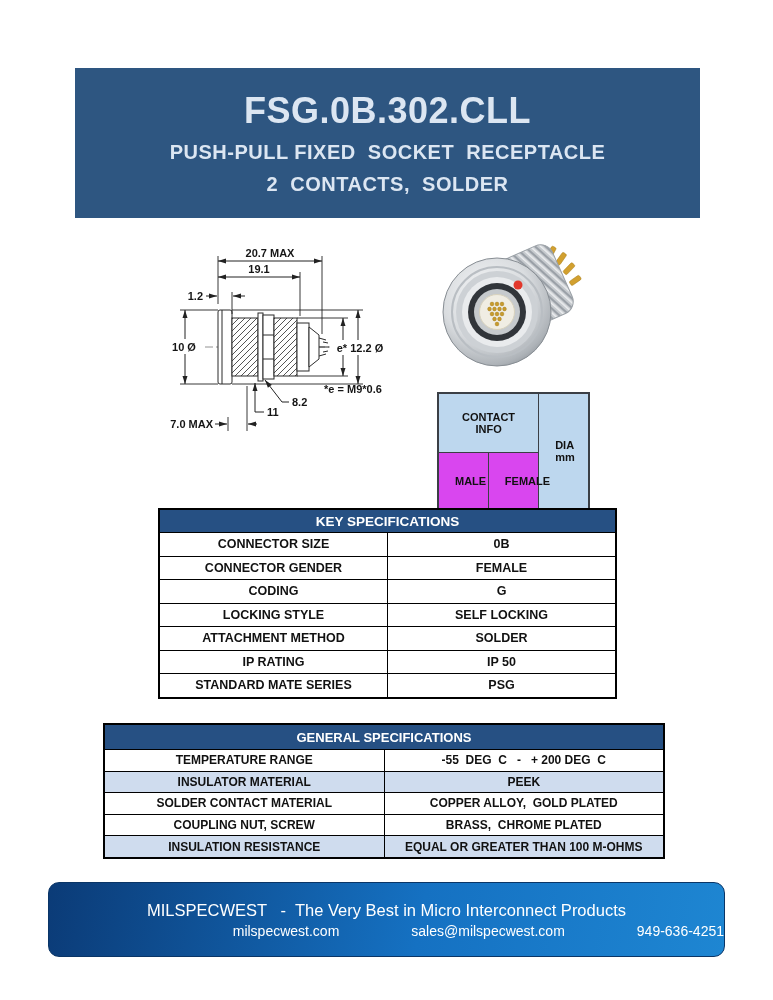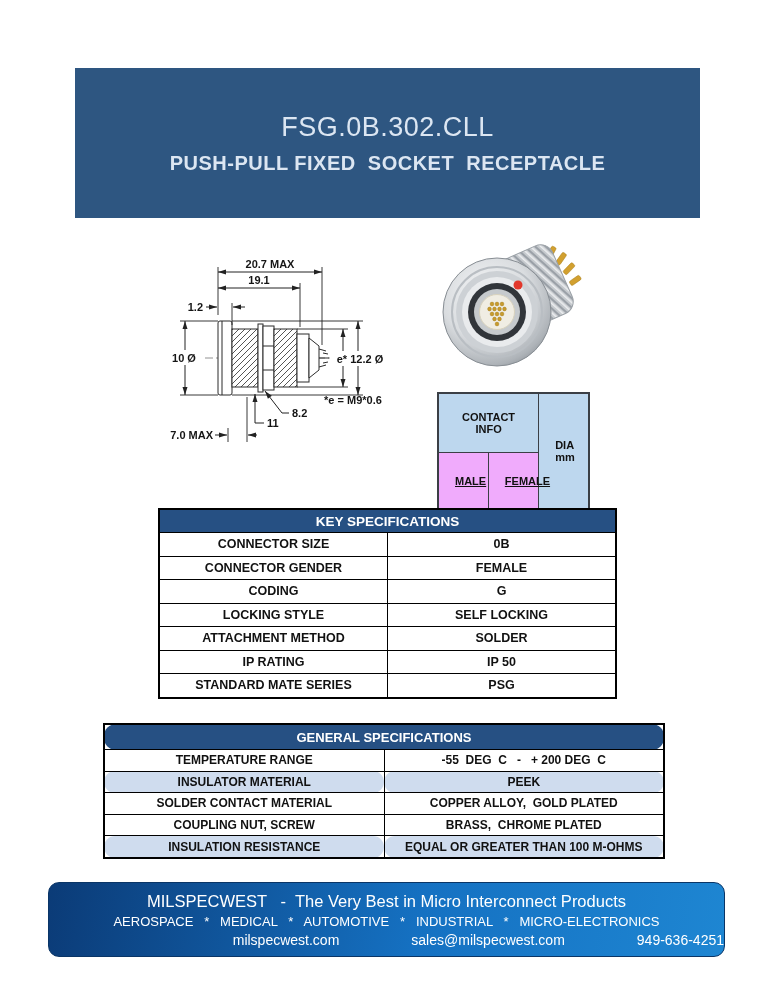--- a/index.html
+++ b/index.html
@@ -7,49 +7,49 @@
     position:relative;width:773px;height:1000px;background:#fff;overflow:hidden;
     font-family:"Liberation Sans",sans-serif;color:#111;
   }
   .pre{white-space:pre-wrap;}
   
   .hdr{
     position:absolute;left:75px;top:68px;width:625px;height:150px;
     background:#2E5681;color:#DCE6F2;text-align:center;
     display:flex;flex-direction:column;justify-content:center;gap:9px;
   }
-  .hdr .title{font-size:27px;font-weight:normal;letter-spacing:.5px;}
+  .hdr .title{font-size:36px;font-weight:bold;letter-spacing:.5px;}
   .hdr .sub{font-size:20px;font-weight:600;letter-spacing:.5px;}
   
-  .drawing{position:absolute;left:125px;top:245px;width:300px;height:215px;}
+  .drawing{position:absolute;left:125px;top:234px;width:300px;height:215px;}
   .drawing svg text{font-family:"Liberation Sans",sans-serif;font-size:11px;font-weight:bold;fill:#151515;}
   
   .photo{position:absolute;left:425px;top:244px;width:170px;height:128px;}
   
   .ctable{
     position:absolute;left:437px;top:392px;width:153px;
     border-collapse:collapse;table-layout:fixed;
     font-size:11px;font-weight:bold;text-align:center;
   }
   .ctable td{border:1.5px solid #3b3f45;padding:16px;}
   .ctable{border:2.5px solid #3b3f45;}
   .ctable .hd{background:#BDD7EE;height:26px;}
-  .ctable .hd2{background:#f0abfc;height:23px;text-decoration:underline;}
+  .ctable .hd2{background:#d946ef;height:23px;}
   .ctable .body-cell{height:46px;background:#fff;margin-top:11px;}
   .ctable .dia-val{font-size:16px;}
   
   .spec{border-collapse:collapse;table-layout:fixed;text-align:center;position:absolute;background:#fff;}
   .spec td{border:1px solid #000;padding:0 3px;font-weight:bold;}
   .spec .thead td{background:#265083;color:#fff;border:1px solid #000;}
   .keyspecs{left:158px;top:508px;width:459px;font-size:12.5px;border:2px solid #000;}
   .keyspecs .thead td{height:22px;font-size:13.5px;}
   .keyspecs td{height:22.5px;}
   .genspecs{left:103px;top:723px;width:562px;font-size:12px;border:2px solid #000;}
   .genspecs .thead td{height:24px;font-size:13px;}
-  .genspecs td{height:20.6px;border-radius:12px;}
+  .genspecs td{height:20.6px;}
   .genspecs tr.alt td{background:#CFDCEE;}
   
   .footer{
     position:absolute;left:48px;top:882px;width:677px;height:75px;
     border-radius:11px;color:#fff;text-align:center;
     background:linear-gradient(100deg,#0B3B77 0%,#1571C2 55%,#1E86D2 100%);
     border:1px solid #0a3566;box-sizing:border-box;
     display:flex;flex-direction:column;justify-content:center;gap:3px;
   }
   .footer .l1{font-size:16.5px;}
@@ -57,20 +57,21 @@
   .footer .l3{font-size:14px;display:flex;justify-content:flex-end;gap:72px;}
 </style>
 </head>
 <body>
 
 <div class="page">
 
   <div class="hdr">
     <div class="title">FSG.0B.302.CLL</div>
     <div class="sub pre">PUSH-PULL FIXED  SOCKET  RECEPTACLE</div>
+    <div class="sub pre">2  CONTACTS,  SOLDER</div>
   </div>
 
   <div class="drawing">
     <svg width="300" height="215" viewBox="0 0 300 215">
       <defs>
         <marker id="mE" markerWidth="9" markerHeight="6" refX="8.5" refY="3" orient="auto" markerUnits="userSpaceOnUse">
           <path d="M0.5,0.5 L8.5,3 L0.5,5.5 Z" fill="#222"></path>
         </marker>
         <marker id="mS" markerWidth="9" markerHeight="6" refX="0.5" refY="3" orient="auto" markerUnits="userSpaceOnUse">
           <path d="M8.5,0.5 L0.5,3 L8.5,5.5 Z" fill="#222"></path>
@@ -296,21 +297,20 @@
         </tr>
     <tr class="alt">
           <td>INSULATION RESISTANCE</td>
           <td class="pre">EQUAL OR GREATER THAN 100 M-OHMS</td>
         </tr>
   </tbody>
     </table>
 
   <div class="footer">
     <div class="l1 pre">MILSPECWEST   -  The Very Best in Micro Interconnect Products</div>
-    <div class="l2 pre">AEROSPACE   *   MEDICAL   *   AUTOMOTIVE   *   INDUSTRIAL   *   MICRO-ELECTRONICS</div>
     <div class="l3">
       <span>milspecwest.com</span>
       <span>sales@milspecwest.com</span>
       <span>949-636-4251</span>
     </div>
   </div>
 
 </div>
 
 </body></html>

